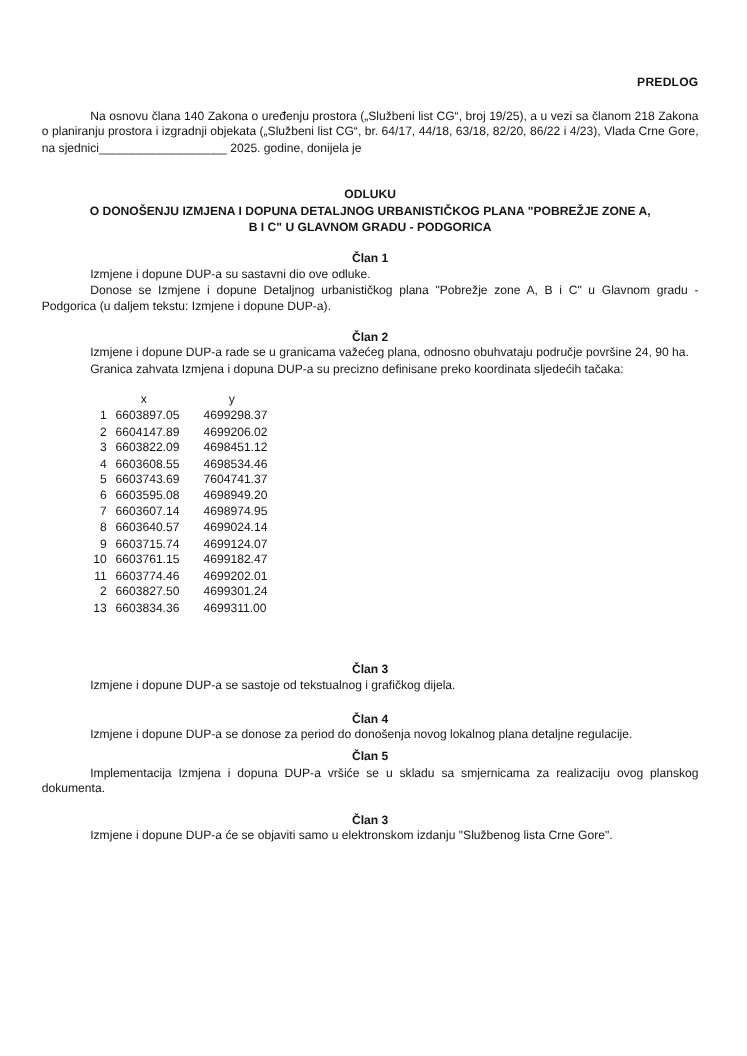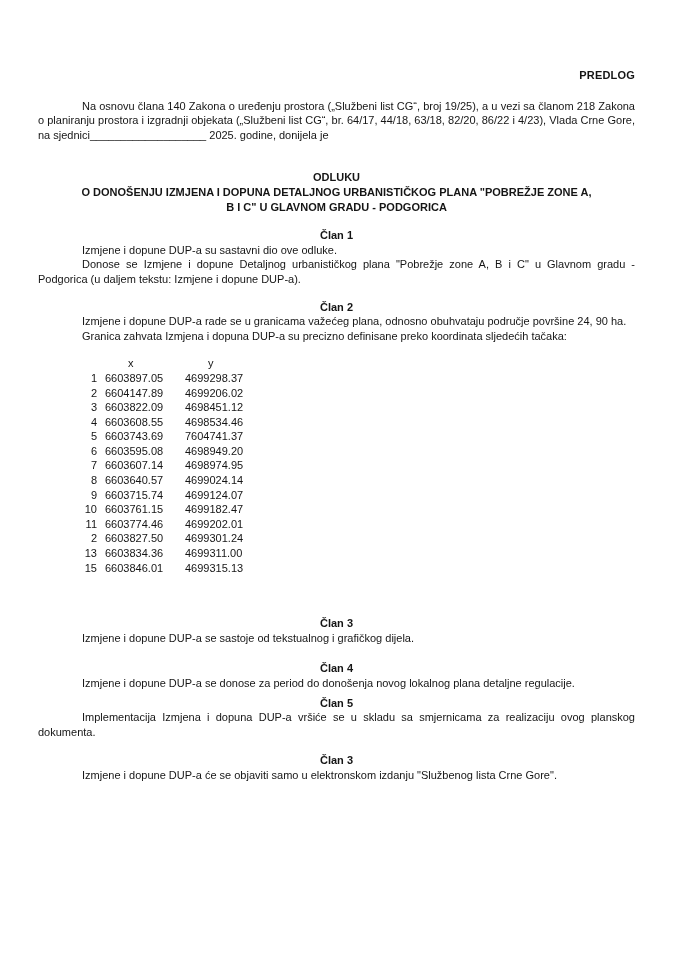--- a/index.html
+++ b/index.html
@@ -131,25 +131,20 @@
         <div class="coord-row">
           <span class="c-num">2</span>
           <span class="c-x">6603827.50</span>
           <span class="c-y">4699301.24</span>
         </div>
         <div class="coord-row">
           <span class="c-num">13</span>
           <span class="c-x">6603834.36</span>
           <span class="c-y">4699311.00</span>
         </div>
-        <div class="coord-row">
-          <span class="c-num">15</span>
-          <span class="c-x">6603846.01</span>
-          <span class="c-y">4699315.13</span>
-        </div>
       </div>
   </div>
 
   <section class="article a3">
     <div class="art-heading">Član 3</div>
     <p>Izmjene i dopune DUP-a se sastoje od tekstualnog i grafičkog dijela.</p>
   </section>
 
   <section class="article a4">
     <div class="art-heading">Član 4</div>

